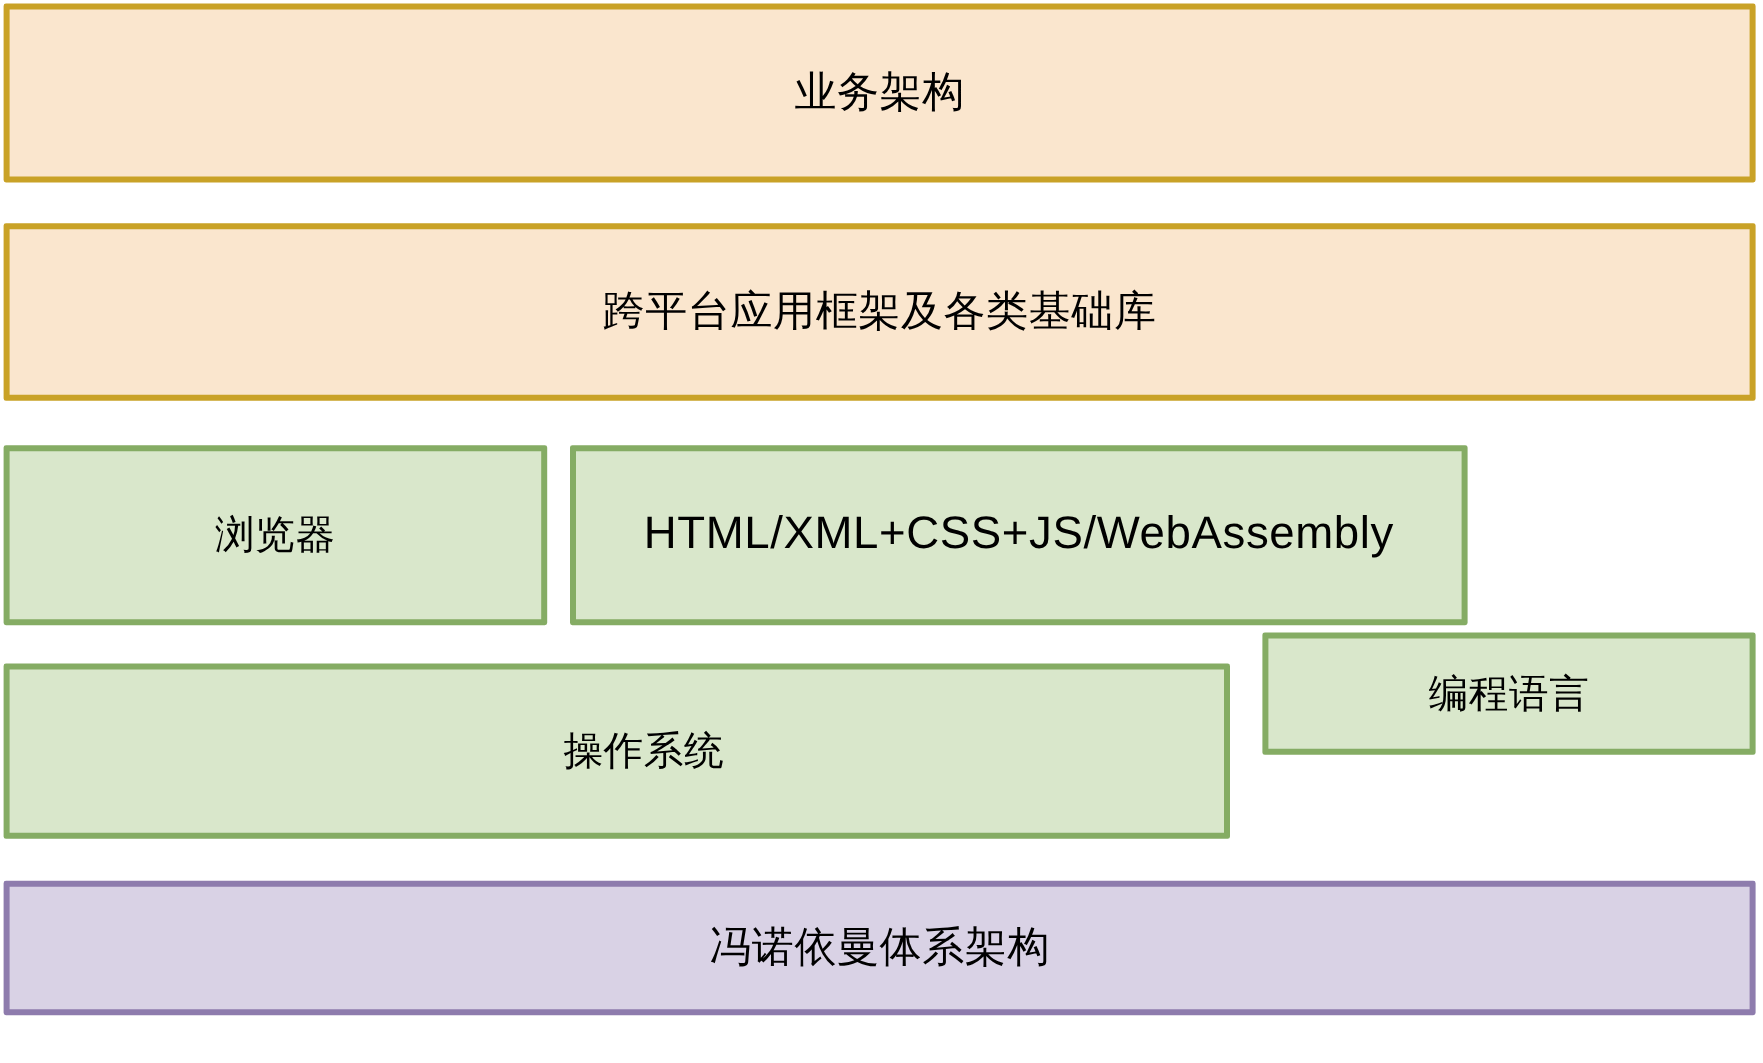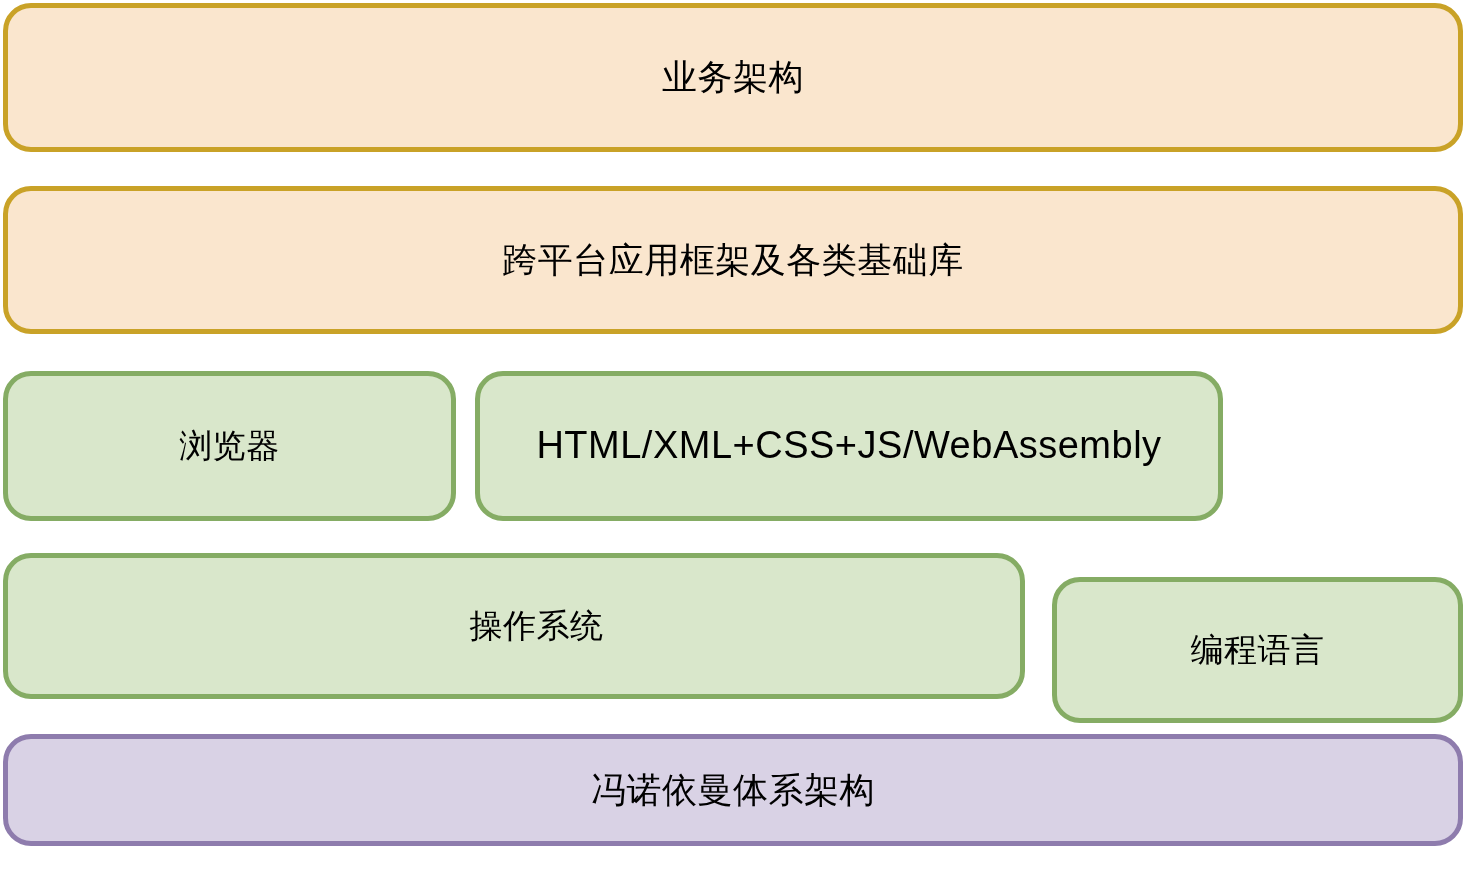--- a/index.html
+++ b/index.html
@@ -19,21 +19,21 @@
     overflow: hidden;
   }
   .layer {
     position: absolute;
     box-sizing: border-box;
     display: flex;
     align-items: center;
     justify-content: center;
     border-style: solid;
     border-width: 5px;
-    border-radius: 28px;
+    border-radius: 2px;
     text-align: center;
   }
   .box-label {
     color: #000000;
     line-height: 1.15;
     white-space: nowrap;
     letter-spacing: 0.5px;
   }
   
   .tone-orange {
@@ -58,21 +58,21 @@
   #layer-browser {
     left: 3px;  top: 371px;  width: 453px;  height: 150px;
   }
   #layer-webstack {
     left: 475px; top: 371px; width: 748px;  height: 150px;
   }
   #layer-os {
     left: 3px;  top: 553px;  width: 1022px; height: 146px; padding-left: 45px;
   }
   #layer-language {
-    left: 1052px; top: 577px; width: 411px; height: 146px;
+    left: 1052px; top: 527px; width: 411px; height: 102px;
   }
   #layer-vonneumann {
     left: 3px;  top: 734px;  width: 1460px; height: 112px;
   }
   
   .fs-cjk-lg   { font-size: 35px; }
   .fs-cjk-md   { font-size: 33px; }
   .fs-latin-lg { font-size: 38px; }
 </style>
 </head>

